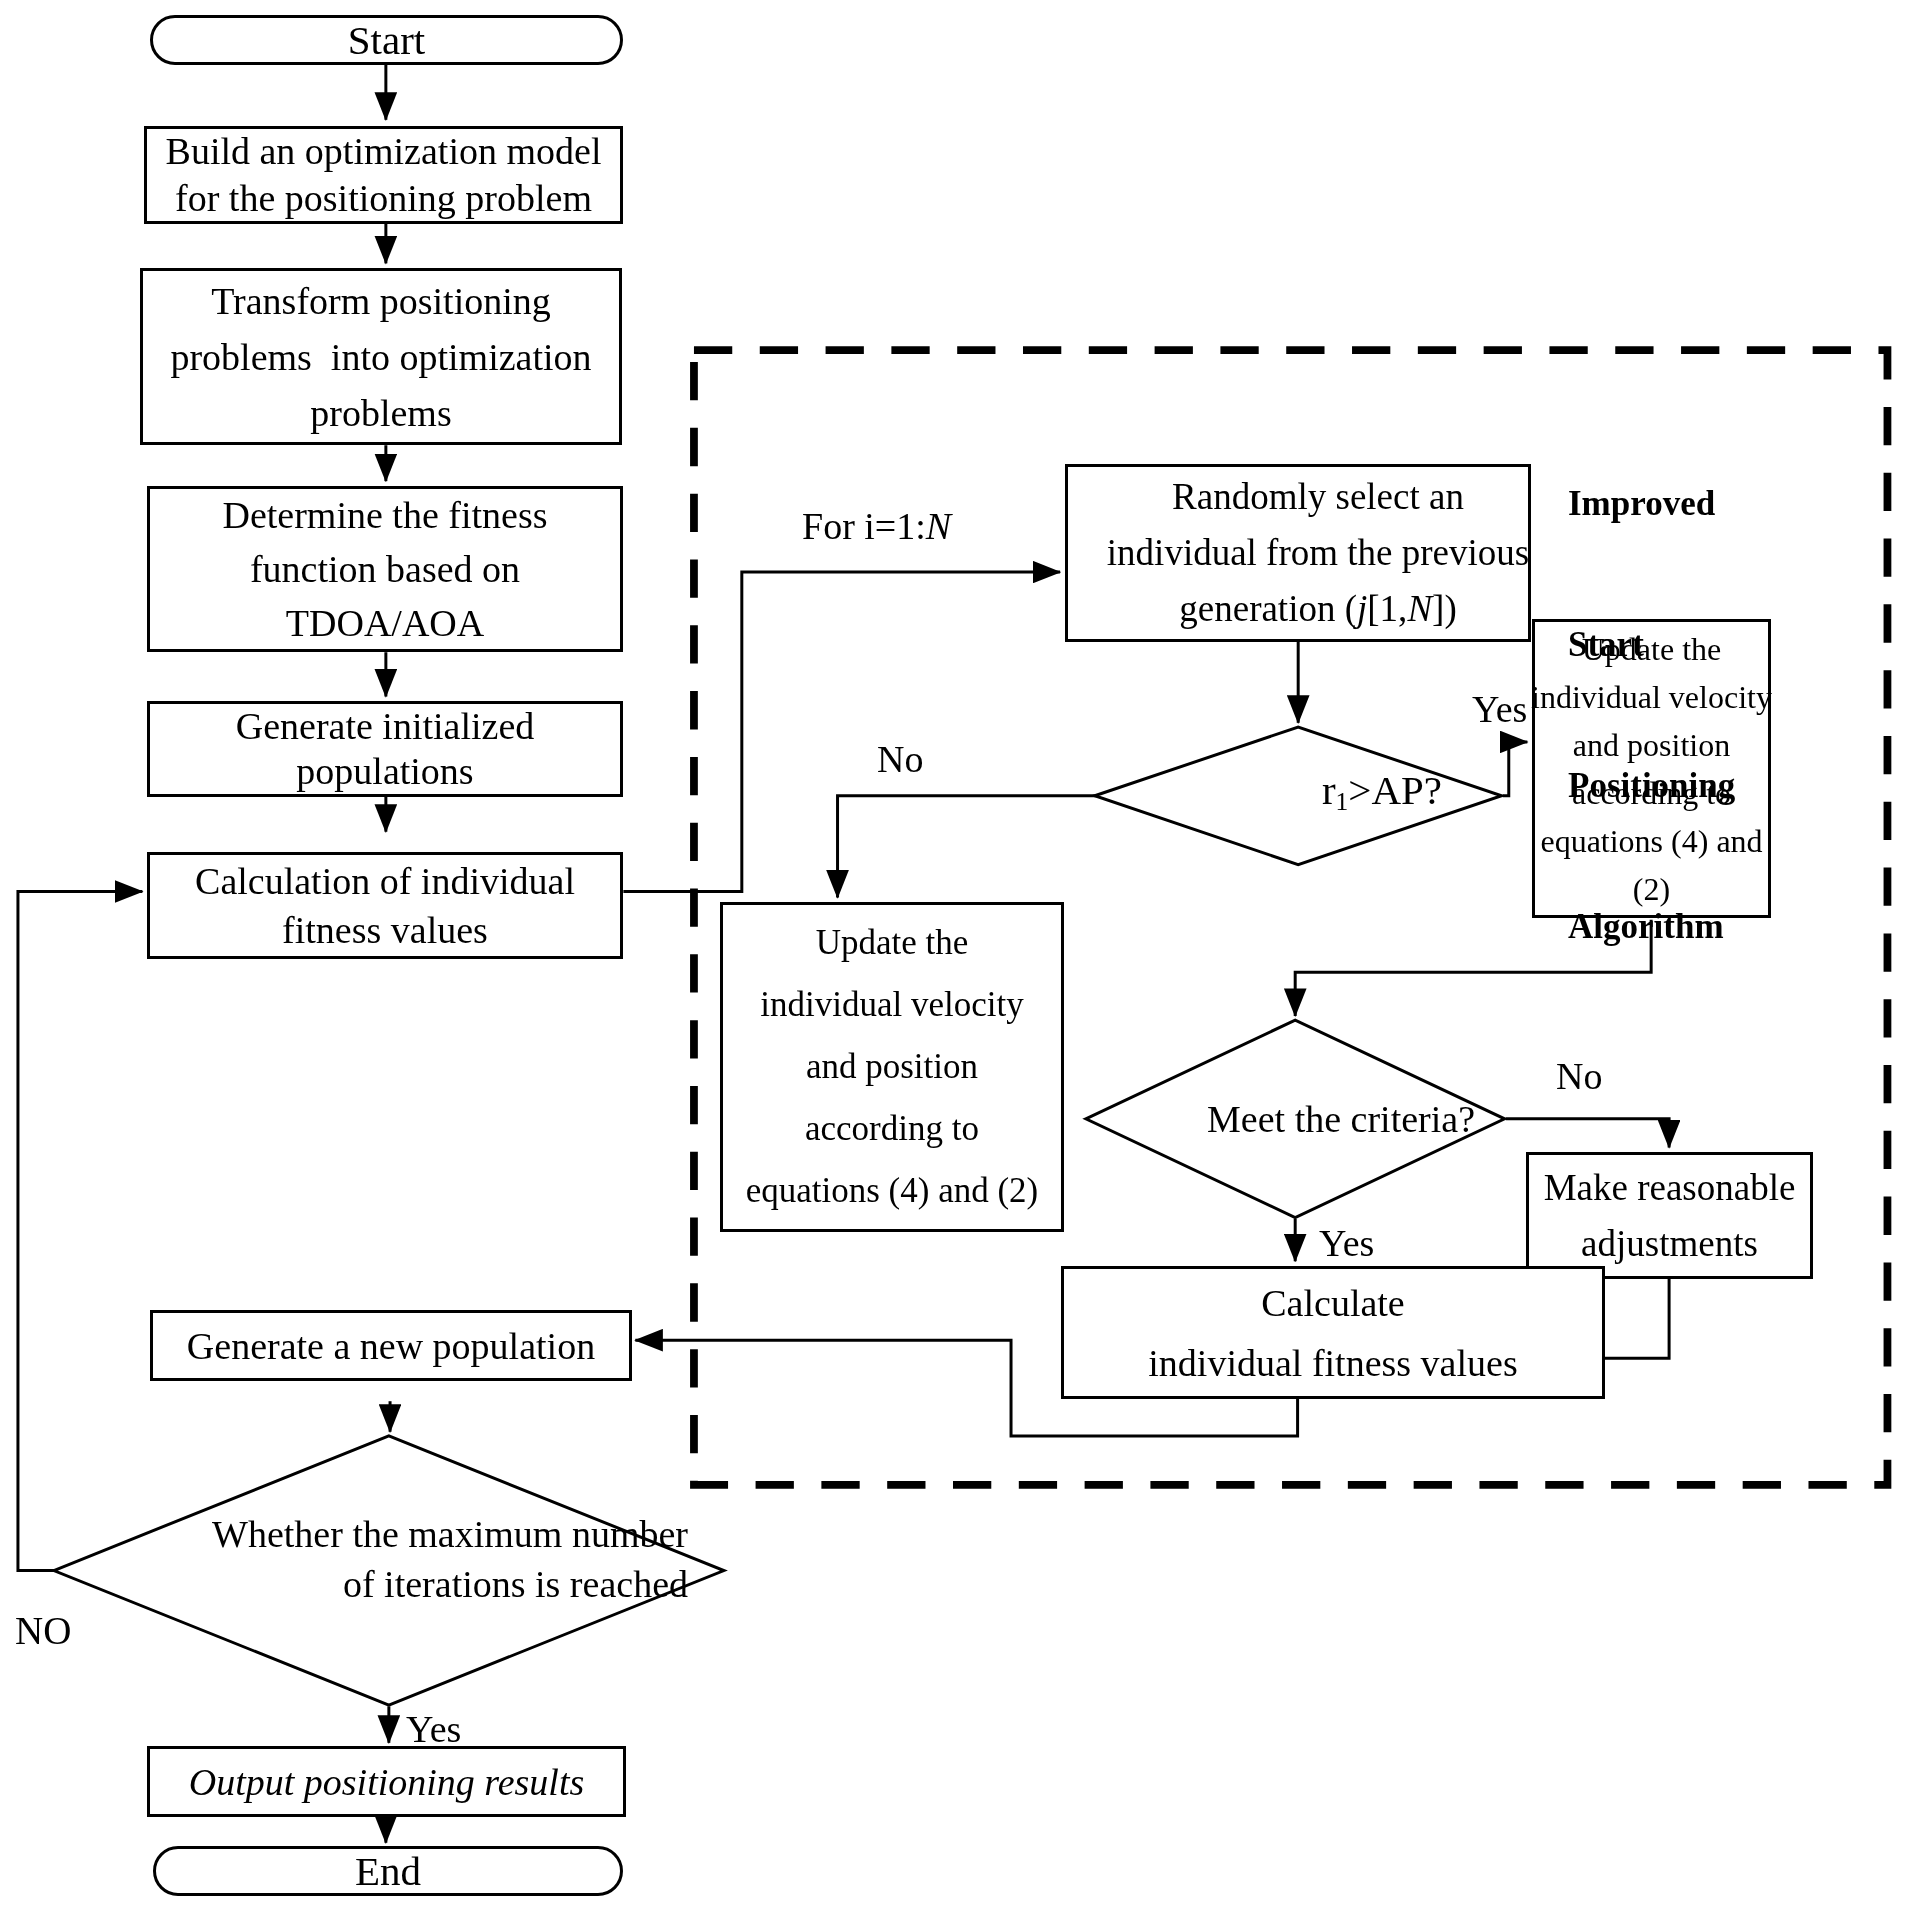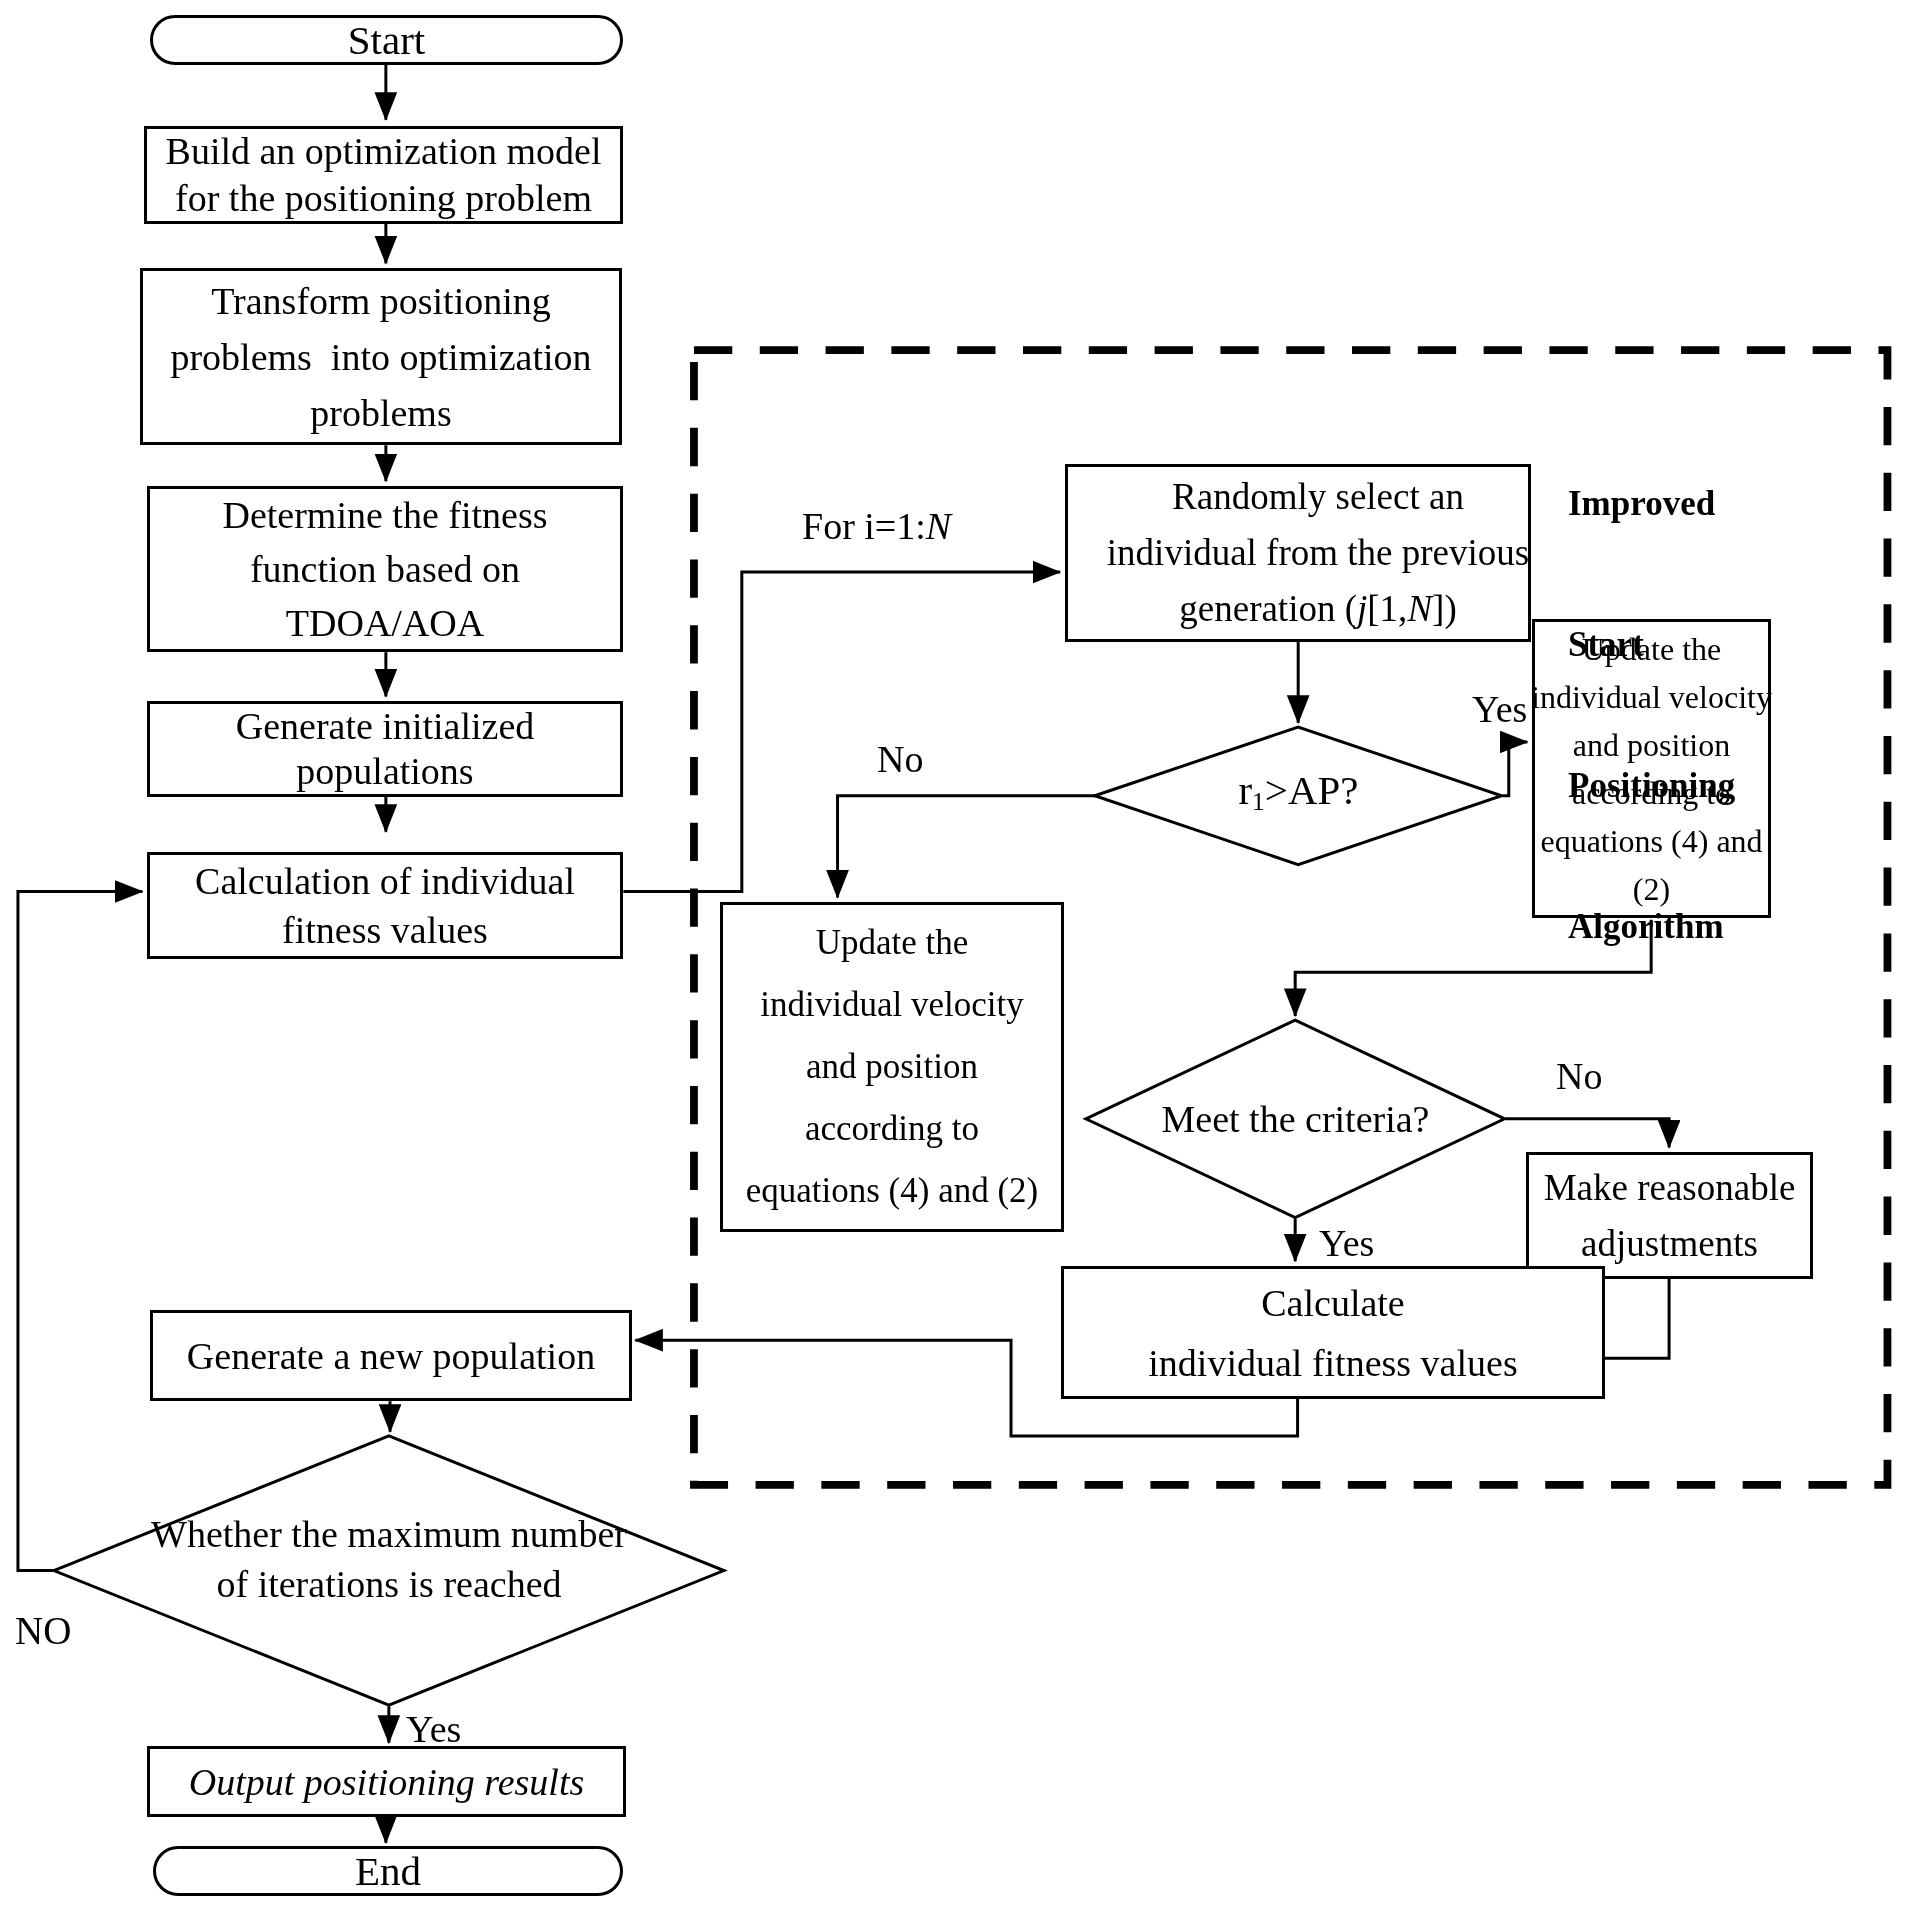--- a/index.html
+++ b/index.html
@@ -21,21 +21,21 @@
   .geninit .ln{font-size:38px;line-height:45px;}
   .calcind .ln{font-size:38px;line-height:49px;}
   .randsel .ln{font-size:37px;line-height:56px;}
   .updright .ln{font-size:32px;line-height:48px;}
   .updleft .ln{font-size:35px;line-height:62px;}
   .makeadj .ln{font-size:37px;line-height:56px;}
   .calcfit .ln{font-size:38px;line-height:60px;}
   .single{font-size:38px;}
   .stadium-label{font-size:41px;}
   .dtext{
-    position:absolute;display:flex;flex-direction:column;align-items:center;
+    position:absolute;display:flex;flex-direction:column;align-items:flex-end;
     justify-content:center;text-align:center;background:transparent;
   }
   .dtext .ln{font-size:38px;line-height:50px;}
   .edge-label{position:absolute;font-size:38px;white-space:pre;background:transparent;}
   .region-label{
     position:absolute;font-weight:bold;font-size:35px;line-height:47px;
     text-align:left;white-space:pre;
   }
   .it{font-style:italic;}
   .sub{font-size:0.62em;vertical-align:-0.25em;}
@@ -137,21 +137,21 @@
   <div class="node makeadj" style="left:1526px;top:1152px;width:287px;height:127px;">
     <div class="ln">Make reasonable</div>
     <div class="ln">adjustments</div>
   </div>
 
   <div class="node calcfit" style="left:1061px;top:1266px;width:544px;height:133px;">
     <div class="ln">Calculate</div>
     <div class="ln">individual fitness values</div>
   </div>
 
-  <div class="node" style="left:150px;top:1310px;width:482px;height:91px;">
+  <div class="node" style="left:150px;top:1310px;width:482px;height:71px;">
     <div class="ln single">Generate a new population</div>
   </div>
 
   <div class="dtext" style="left:1155px;top:760px;width:287px;height:72px;">
     <div class="ln" style="font-size:41px;"><span>r</span><span class="sub">1</span><span>&gt;AP?</span></div>
   </div>
 
   <div class="dtext" style="left:1116px;top:1083px;width:359px;height:72px;">
     <div class="ln">Meet the criteria?</div>
   </div>

